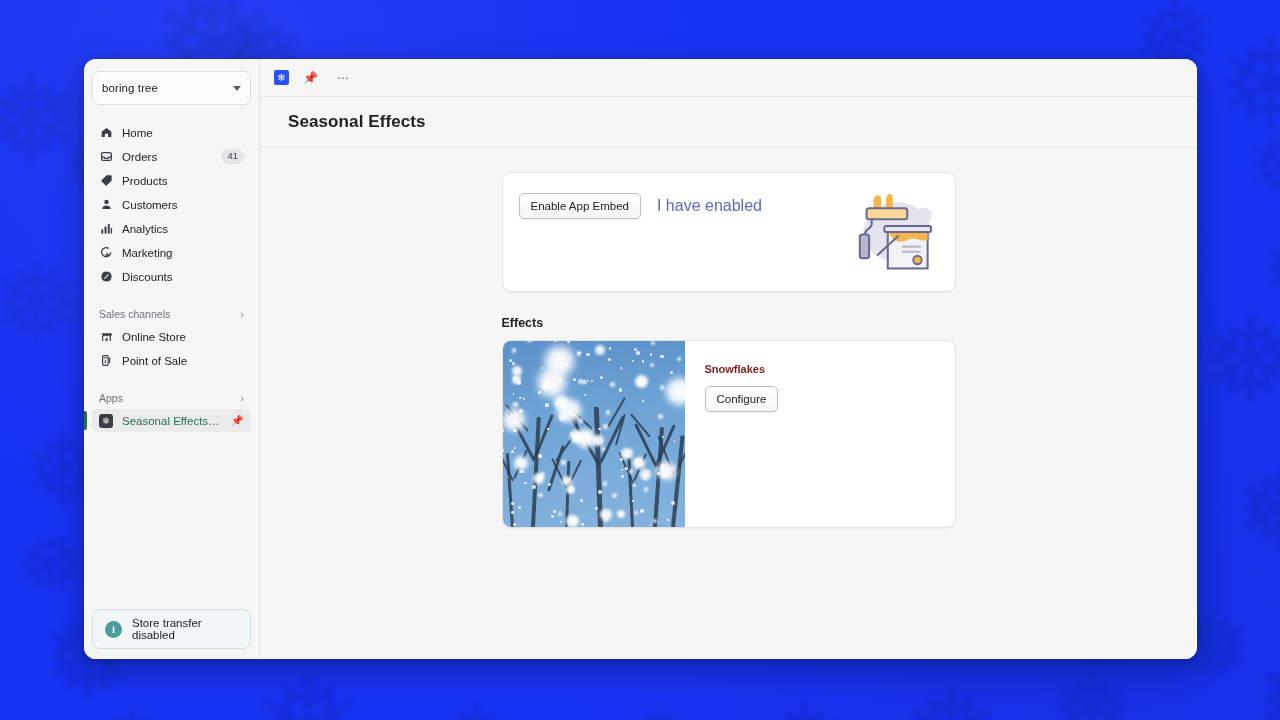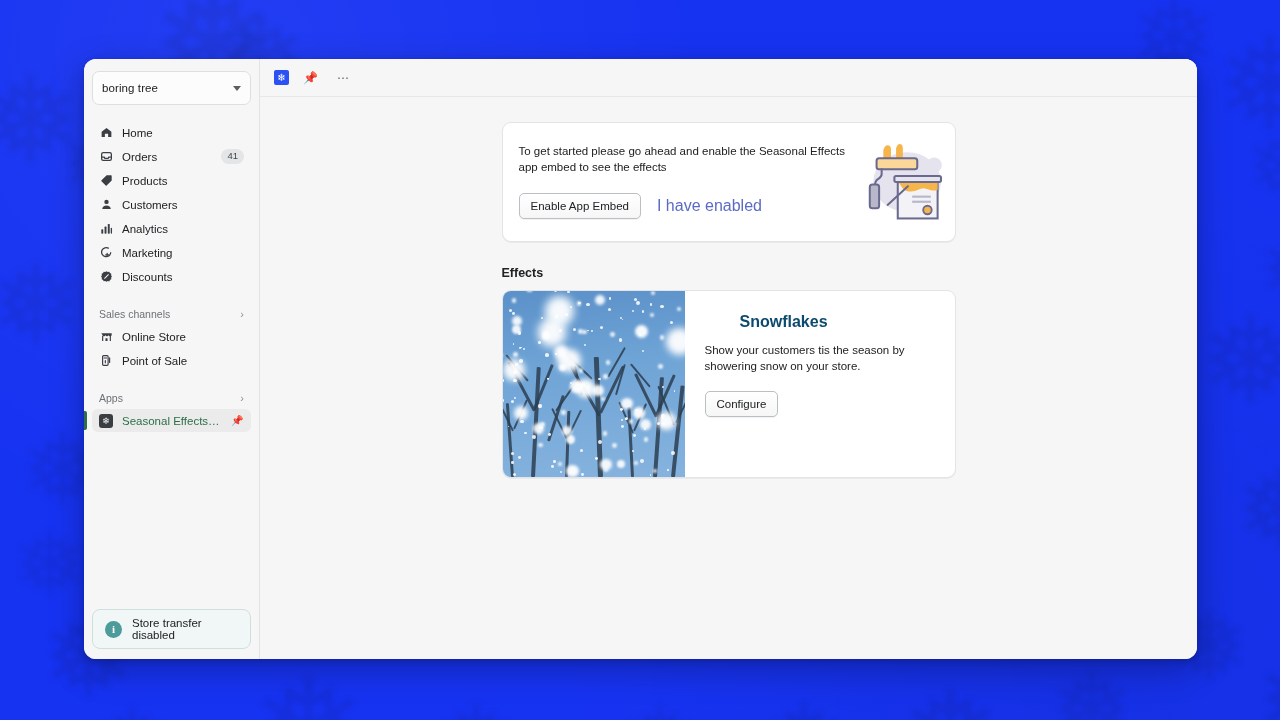--- a/index.html
+++ b/index.html
@@ -252,21 +252,21 @@
   #snow-thumb {
     width: 182px; height: 186px;
     flex: 0 0 182px;
     position: relative;
     overflow: hidden;
     background: linear-gradient(175deg, #5b91c9 0%, #6fa4d6 40%, #86b3de 100%);
   }
   #snow-thumb .snowdot { position: absolute; background: #fff; border-radius: 50%; }
   #snow-thumb .branch { position: absolute; background: #2c3f52; transform-origin: bottom center; border-radius: 1px; }
   .effects-body { padding: 22px 20px; flex: 1; }
-  .eff-title { font-size: 16px; font-weight: 600; color: #0c4a6e; margin-bottom: 11px; margin-left: 35px; }
+  .eff-title { font-size: 11px; font-weight: 600; color: #7f1d1d; margin-bottom: 11px; }
   .eff-desc { font-size: 11.5px; color: #202223; line-height: 1.42; margin-bottom: 16px; width: 240px; }
 </style>
 </head>
 <body>
 
 <div id="bg-layer">
   <div id="bg-flakes">
       <div class="flake" style="left: 150px; top: -30px; font-size: 150px;">❅</div>
       <div class="flake" style="left: 215px; top: 5px; font-size: 110px;">❅</div>
       <div class="flake" style="left: 60px; top: 118px; font-size: 95px;">❅</div>
@@ -422,27 +422,29 @@
   </div>
 
   <div id="main">
 
     <div id="topbar">
       <span class="app-icon-sq">❄</span>
       <span class="topbar-ico">📌</span>
       <span class="topbar-ico">⋯</span>
     </div>
 
+    <div id="page-header">
+      <h1>Seasonal Effects</h1>
+    </div>
 
     <div id="content">
       <div class="center-col">
 
         <div class="card" id="embed-card">
           <div class="embed-text">
-            <div class="embed-desc">To get started please go ahead and enable the Seasonal Effects app embed to see the effects</div>
             <div class="embed-actions">
               <button class="btn">Enable App Embed</button>
               <button class="link-btn">I have enabled</button>
             </div>
           </div>
           <div class="roller-wrap">
             <svg width="86" height="78" viewBox="0 0 100 92">
               <ellipse cx="56" cy="46" rx="40" ry="35" fill="#e4e3ee"></ellipse>
               <circle cx="88" cy="26" r="9" fill="#e4e3ee"></circle>
               <path d="M30 4c3-3 7-1 7 3v12h-9V8z" fill="#f5b54b"></path>
@@ -635,21 +637,20 @@
               <div class="snowdot" style="width: 4.13138px; height: 4.13138px; left: 158.947px; top: 130.993px; opacity: 0.85; filter: blur(1px);"></div>
               <div class="snowdot" style="width: 4.56029px; height: 4.56029px; left: 126.014px; top: 128.084px; opacity: 0.85; filter: blur(1px);"></div>
               <div class="snowdot" style="width: 14.0824px; height: 14.0824px; left: 11.4432px; top: 115.01px; opacity: 0.95; filter: blur(2.01177px);"></div>
               <div class="snowdot" style="width: 29.7386px; height: 29.7386px; left: 42.1729px; top: 4.98152px; opacity: 0.95; filter: blur(4.24837px);"></div>
               <div class="snowdot" style="width: 7.95336px; height: 7.95336px; left: 114.845px; top: 168.615px; opacity: 0.9; filter: blur(1px);"></div>
               <div class="snowdot" style="width: 2.24304px; height: 2.24304px; left: 139.583px; top: 19.4922px; opacity: 0.85;"></div>
               <div class="snowdot" style="width: 4.45797px; height: 4.45797px; left: 141.103px; top: 146.377px; opacity: 0.85; filter: blur(1px);"></div>
             </div>
           <div class="effects-body">
             <div class="eff-title">Snowflakes</div>
-            <div class="eff-desc">Show your customers tis the season by showering snow on your store.</div>
             <button class="btn">Configure</button>
           </div>
         </div>
 
       </div>
     </div>
   </div>
 </div>
 
 </body></html>

